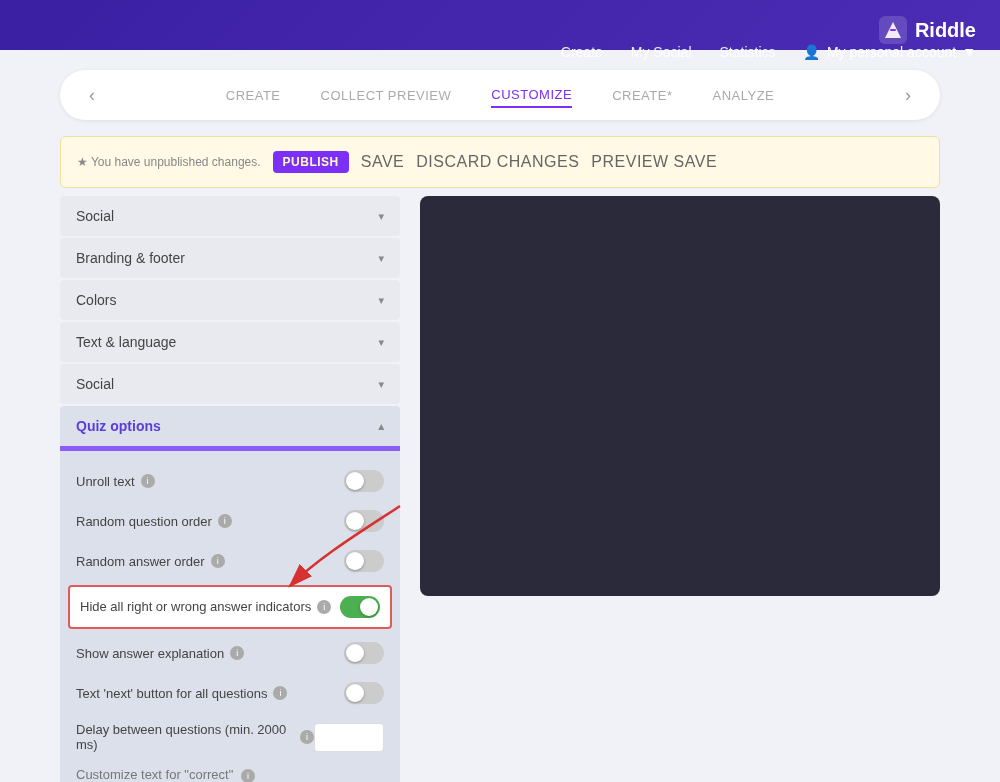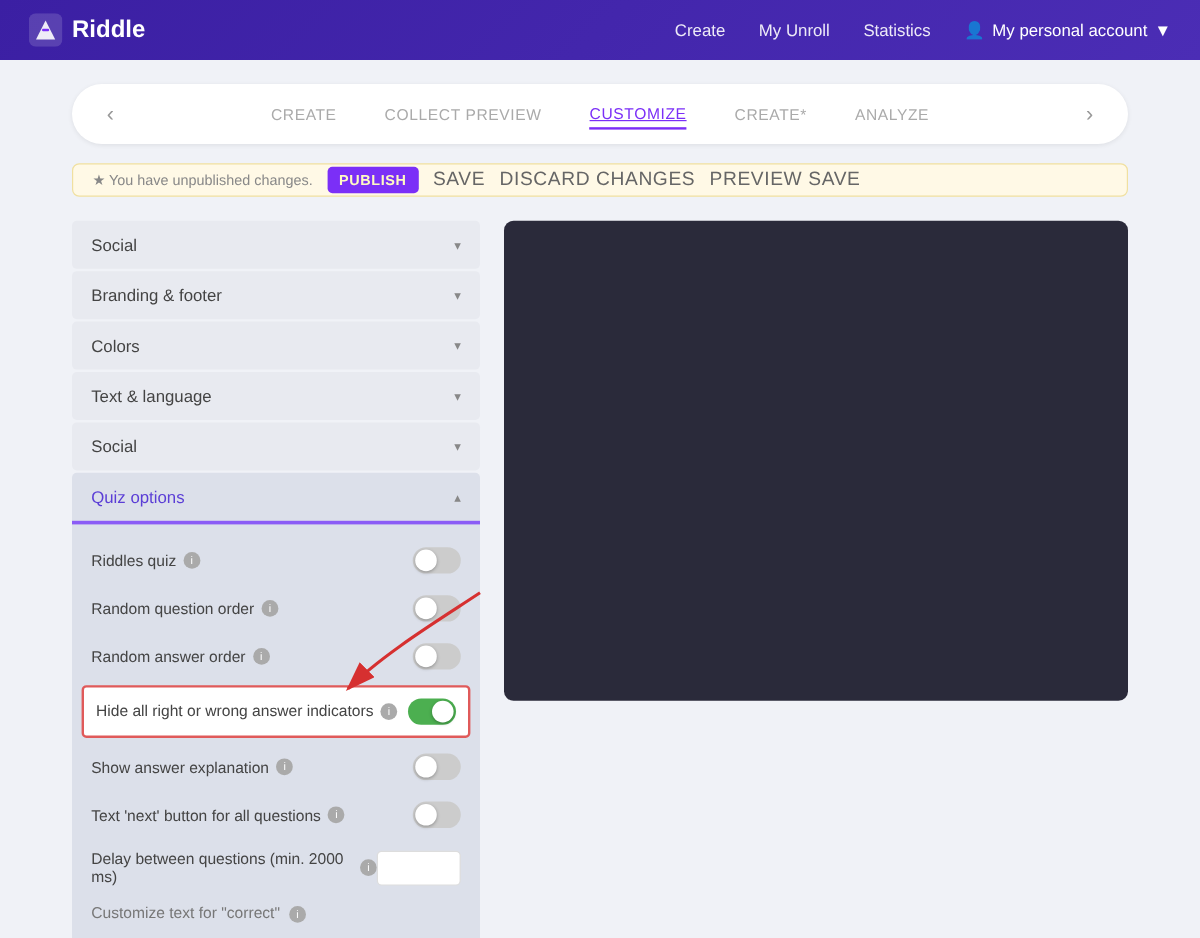--- a/index.html
+++ b/index.html
@@ -3,23 +3,24 @@
   <meta charset="utf-8">
   <style>
     * { box-sizing: border-box; margin: 0; padding: 0; }
     body { font-family: -apple-system, BlinkMacSystemFont, 'Segoe UI', sans-serif; background: #f0f2f7; min-height: 782px; }
 
     
     .topnav {
       background: linear-gradient(135deg, #3b1fa3 0%, #4b2db5 100%);
       height: 50px;
       display: flex;
-      align-items: center;
+      align-items: flex-end;
       justify-content: space-between;
-      padding: 0 24px;
+      padding: 16px 24px;
+      flex-direction: column;
     }
     .topnav-logo {
       display: flex;
       align-items: center;
       gap: 8px;
       color: white;
       font-size: 20px;
       font-weight: 600;
     }
     .logo-icon {
@@ -79,33 +80,32 @@
       font-size: 13px;
       font-weight: 500;
       color: #aaa;
       cursor: pointer;
       padding: 4px 0;
       letter-spacing: 0.5px;
     }
     .step-tab.active {
       color: #7b2ff7;
       border-bottom: 2px solid #7b2ff7;
-      text-decoration: underline;
     }
 
     
     .action-bar {
       background: #fff9e6;
       border: 1px solid #f0e0a0;
       border-radius: 6px;
-      padding: 2px 16px;
+      padding: 14px 16px;
       display: flex;
       align-items: center;
       gap: 12px;
-      margin-bottom: 20px;
+      margin-bottom: 8px;
       font-size: 12px;
       color: #666;
     }
     .action-bar-text {
       font-size: 12px;
       color: #888;
     }
     .publish-btn {
       background: #7b2ff7;
       color: #fef9c3;
@@ -152,22 +152,22 @@
     }
     .sidebar-section-header .chevron {
       font-size: 11px;
       color: #888;
     }
     .sidebar-section.active-section {
       background: #dce0ea;
     }
     .sidebar-section.active-section .sidebar-section-header {
       color: #5b3ed6;
-      font-weight: 400;
-      border-bottom: 3px solid #8b5cf6;
+      font-weight: 700;
+      border-bottom: 5px solid #8b5cf6;
     }
 
     
     .quiz-options-body {
       padding: 10px 0;
     }
     .option-row {
       display: flex;
       align-items: center;
       justify-content: space-between;
@@ -293,21 +293,21 @@
   <div class="topnav-logo">
     <svg class="logo-icon" viewBox="0 0 28 28" fill="none">
       <rect width="28" height="28" rx="6" fill="white" opacity="0.15"></rect>
       <polygon points="6,22 14,6 22,22" fill="white" opacity="0.9"></polygon>
       <rect x="11" y="13" width="6" height="2" fill="#7b2ff7" rx="1"></rect>
     </svg>
     <span>Riddle</span>
   </div>
   <div class="topnav-links">
     <span class="topnav-link">Create</span>
-    <span class="topnav-link">My Unroll</span>
+    <span class="topnav-link">My Social</span>
     <span class="topnav-link">Statistics</span>
     <div class="topnav-account">
       <span>👤</span>
       <span>My personal account</span>
       <span>▼</span>
     </div>
   </div>
 </nav>
 
 <div class="main-content">
@@ -374,21 +374,21 @@
       <div class="sidebar-section active-section">
         <div class="sidebar-section-header">
           <span>Quiz options</span>
           <span class="chevron">▴</span>
         </div>
 
         <div class="quiz-options-body">
 
           <div class="option-row">
             <div class="option-label">
-              <span>Riddles quiz</span>
+              <span>Unroll text</span>
               <span class="info-icon">i</span>
             </div>
             <div class="toggle">
               <div class="toggle-track"></div>
               <div class="toggle-thumb"></div>
             </div>
           </div>
 
           <div class="option-row">
             <div class="option-label">

